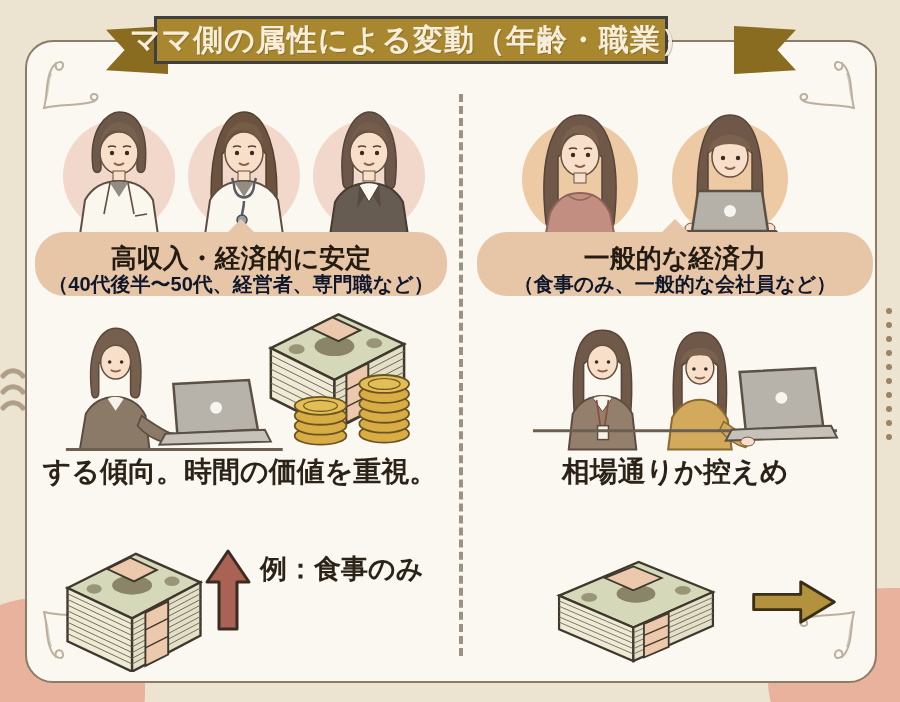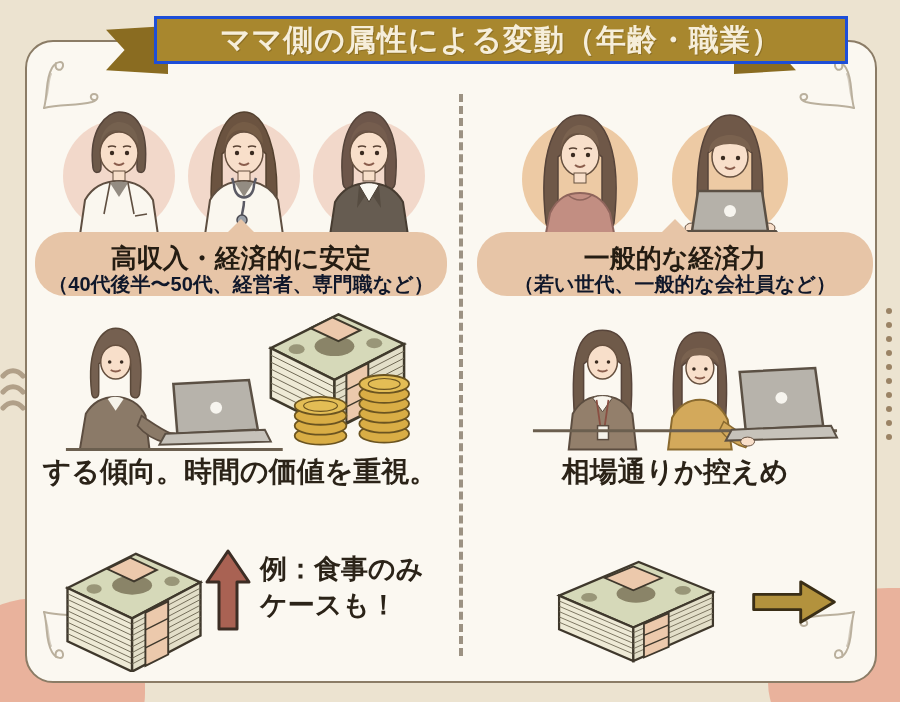--- a/index.html
+++ b/index.html
@@ -15,22 +15,22 @@
     background: #fbf8f1; border: 2px solid #8b7c66; border-radius: 28px; z-index: 2;
   }
   .blob { position: absolute; background: #e9b29c; z-index: 1; }
   .blob-bl { left: -55px; top: 598px; width: 200px; height: 170px; border-radius: 48% 52% 45% 55%; }
   .blob-br { left: 768px; top: 588px; width: 230px; height: 180px; border-radius: 55% 45% 50% 50%; }
   .waves { position: absolute; left: 0; top: 366px; z-index: 1; }
   .margin-dots { position: absolute; left: 886px; top: 308px; z-index: 3; display: flex; flex-direction: column; gap: 8px; }
   .margin-dots .dot { width: 6px; height: 6px; border-radius: 50%; background: #9b8365; }
 
   .ribbon-band {
-    position: absolute; left: 154px; top: 16px; width: 694px; height: 48px;
-    background: #a8872e; border: 3px solid #1d4ed8; z-index: 6;
+    position: absolute; left: 154px; top: 16px; width: 514px; height: 48px;
+    background: #a8872e; border: 3px solid #404040; z-index: 6;
     display: flex; align-items: center; justify-content: center;
   }
   .ribbon-title {
     font-size: 30px; font-weight: bold; color: #f6eeda; letter-spacing: 1px;
     white-space: nowrap; text-shadow: 1px 1px 0 rgba(60,45,15,.25);
   }
   .ribbon-tail { position: absolute; top: 26px; width: 62px; height: 48px; background: #8a6c21; z-index: 5;
     filter: drop-shadow(0 0 1px #443418); }
   .tail-left  { left: 106px; clip-path: polygon(100% 0, 0 8%, 30% 50%, 0 92%, 100% 100%); }
   .tail-right { left: 734px; clip-path: polygon(0 0, 100% 8%, 70% 50%, 100% 92%, 0 100%); }
@@ -279,21 +279,20 @@
       <path d="M92,92 L116,80 M92,111 L116,99" stroke="#3f382c" stroke-width="1.5"></path>
     </svg>
   </div>
   <div class="arrow-up">
     <svg viewBox="0 0 48 84" width="48" height="84">
       <polygon points="24,3 45,34 33,34 33,81 15,81 15,34 3,34" fill="#a96253" stroke="#3c2d24" stroke-width="3" stroke-linejoin="round"></polygon>
     </svg>
   </div>
   <div class="example">
     <div>例：食事のみ</div>
-    <div>ケースも！</div>
   </div>
 
   <div class="avatar av-r1">
     <svg viewBox="0 0 124 146" width="124" height="146">
       <circle cx="62" cy="82" r="58" fill="#edcaa4"></circle>
       <path d="M28,126 C20,56 36,18 62,18 C88,18 104,56 96,126 C94,134 84,132 84,120 L84,60 C76,50 48,50 40,60 L40,120 C40,132 30,134 28,126 Z" fill="#6f5848" stroke="#57443a" stroke-width="1.5"></path>
       <ellipse cx="62" cy="58" rx="19" ry="21" fill="#f8dfca" stroke="#66503f" stroke-width="1.5"></ellipse>
       <path d="M43,52 C44,33 57,27 63,28 C75,29 81,38 81,50 C73,39 67,37 59,36 C51,36 46,41 43,52 Z" fill="#7a624f"></path>
       <circle cx="55" cy="58" r="2.2" fill="#3a2b20"></circle>
         <circle cx="70" cy="58" r="2.2" fill="#3a2b20"></circle>
@@ -319,21 +318,21 @@
       <ellipse cx="100" cy="131" rx="7" ry="5" fill="#f8dfca" stroke="#66503f" stroke-width="1"></ellipse>
       <path d="M30,94 L94,94 L100,134 L24,134 Z" fill="#b5b1a9" stroke="#5b5044" stroke-width="2.5"></path>
       <circle cx="62" cy="114" r="6" fill="#f7f5ef"></circle>
       <path d="M16,134 L108,134 L114,142 L10,142 Z" fill="#c6c2ba" stroke="#5b5044" stroke-width="2"></path>
       <path d="M2,142 L122,142" stroke="#6b5f4f" stroke-width="2.5"></path>
     </svg>
   </div>
 
   <div class="label-box right-label">
     <div class="label-title">一般的な経済力</div>
-    <div class="label-sub">（若い世代、一般的な会社員など）</div>
+    <div class="label-sub">（食事のみ、一般的な会社員など）</div>
   </div>
 
   <div class="scene scene-right">
     <svg viewBox="0 0 320 155" width="318" height="155">
       <path d="M50,120 C44,48 58,32 78,32 C98,32 112,48 106,120 C105,127 97,126 97,116 L97,66 C90,58 66,58 59,66 L59,116 C59,126 51,127 50,120 Z" fill="#6f5a49" stroke="#57443a" stroke-width="1.5"></path>
       <ellipse cx="78" cy="64" rx="15" ry="17" fill="#f8dfca" stroke="#66503f" stroke-width="1.5"></ellipse>
       <circle cx="72" cy="64" r="1.8" fill="#3a2b20"></circle>
         <circle cx="84" cy="64" r="1.8" fill="#3a2b20"></circle>
       <path d="M73,72 Q78,75 83,72" stroke="#8a5d4c" stroke-width="1.8" fill="none"></path>
       <path d="M44,152 L48,116 C56,102 66,98 78,98 C90,98 100,102 108,116 L112,152 Z" fill="#937f6b" stroke="#5c4d40" stroke-width="2"></path>

